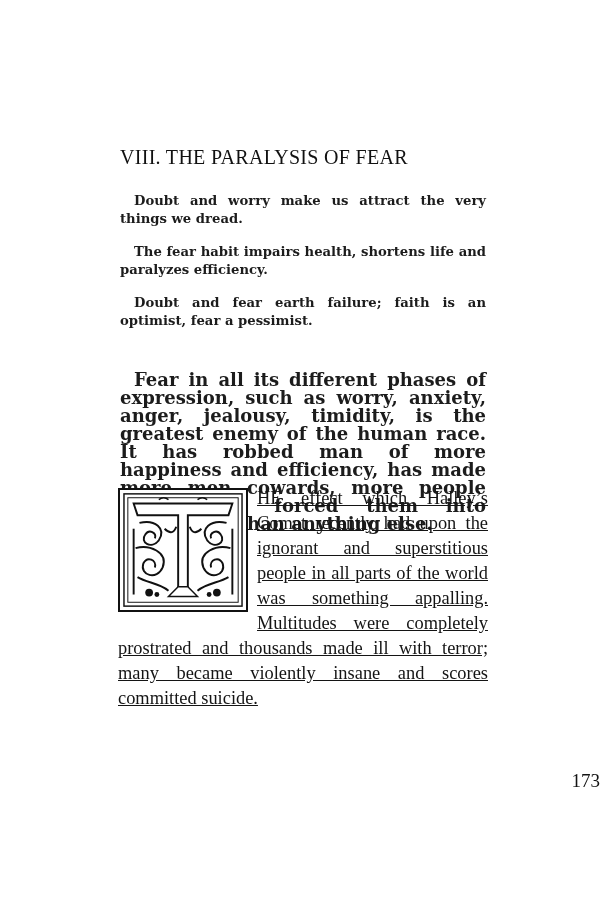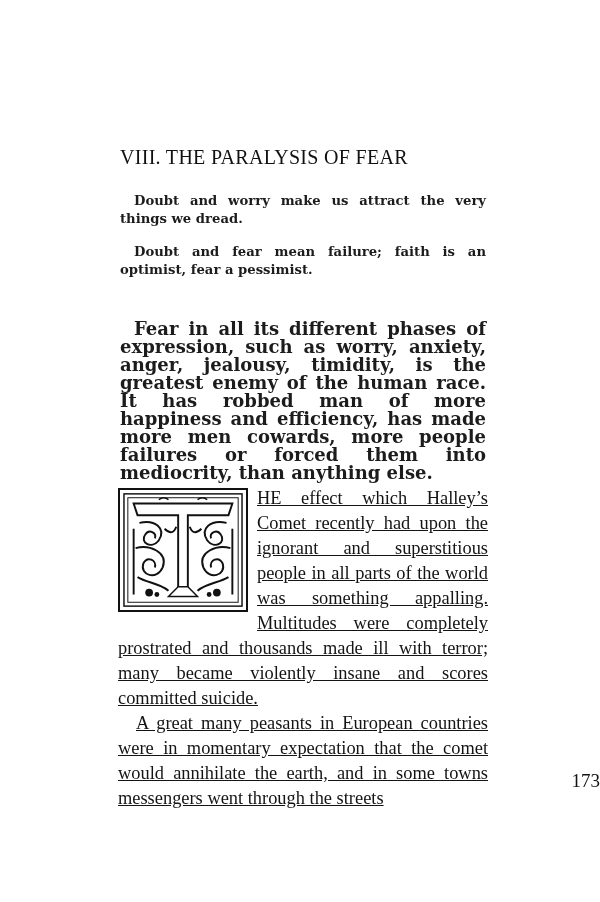--- a/index.html
+++ b/index.html
@@ -39,21 +39,22 @@
   </style>
 </head>
 <body>
 
 <div class="page">
 
   <div class="chapter-title">VIII. THE PARALYSIS OF FEAR</div>
 
   <div class="epigraphs">
     <p class="epigraph">Doubt and worry make us attract the very things we dread.</p>
-    <p class="epigraph">Doubt and fear mean failure; faith is an optimist, fear a pessimist.</p>
+    <p class="epigraph">The fear habit impairs health, shortens life and paralyzes efficiency.</p>
+    <p class="epigraph">Doubt and fear earth failure; faith is an optimist, fear a pessimist.</p>
     <p class="epigraph small">Fear in all its different phases of expression, such as worry, anxiety, anger, jealousy, timidity, is the greatest enemy of the human race. It has robbed man of more happiness and efficiency, has made more men cowards, more people failures or forced them into mediocrity, than anything else.</p>
   </div>
 
   <div class="body-text">
     <div class="dropcap">
       <svg viewBox="0 0 130 124">
         <rect x="4" y="4" width="122" height="116" fill="none" stroke="#111" stroke-width="1.5"></rect>
         <rect x="8" y="8" width="114" height="108" fill="none" stroke="#111" stroke-width="1"></rect>
 
         <path d="M14 14 L116 14 L112 26 L70 26 L70 104 L60 104 L60 26 L18 26 Z" fill="#fff" stroke="#111" stroke-width="2"></path>
@@ -77,18 +78,17 @@
         </g>
         <g fill="#111">
           <circle cx="30" cy="106" r="4"></circle>
           <circle cx="100" cy="106" r="4"></circle>
           <circle cx="38" cy="108" r="2.5"></circle>
           <circle cx="92" cy="108" r="2.5"></circle>
         </g>
       </svg>
     </div>
     <p>HE effect which Halley’s Comet recently had upon the ignorant and superstitious people in all parts of the world was something appalling. Multitudes were completely prostrated and thousands made ill with terror; many became violently insane and scores committed suicide.</p>
-    <p class="indent">A great many peasants in European countries were in momentary expectation that the comet would annihilate the earth, and in some towns messengers went through the streets</p>
   </div>
 
   <div class="page-number">173</div>
 
 </div>
 
 </body></html>

